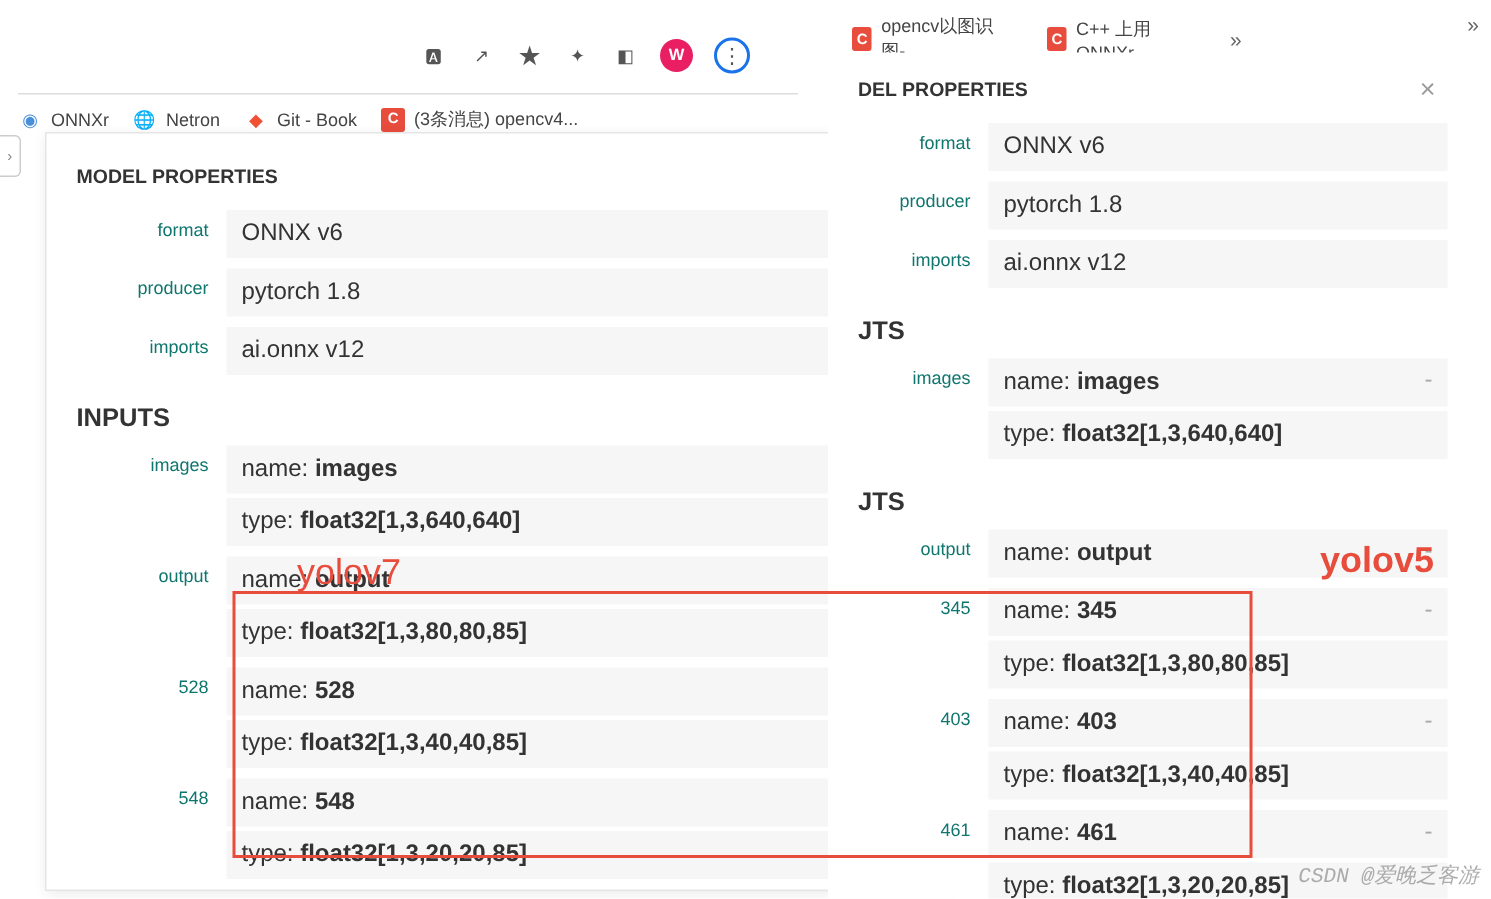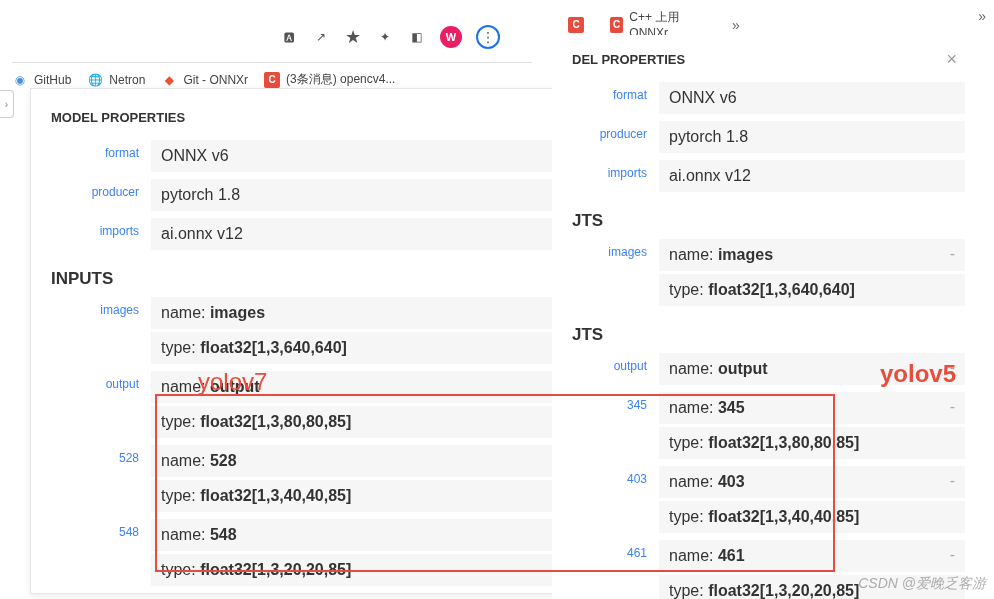--- a/index.html
+++ b/index.html
@@ -25,48 +25,49 @@
 .panel.left { top: 88px; left: 30px; width: 610px; border: 1px solid #e5e5e5; box-shadow: 0 2px 8px rgba(0,0,0,0.08); }
 .panel.right { top: 35px; left: 552px; width: 425px; }
 
 .panel-hdr { display: flex; justify-content: space-between; align-items: center; padding: 18px 20px 12px; }
 .panel-title { font-size: 13px; font-weight: bold; color: #333; }
 .close-x { font-size: 18px; color: #999; cursor: pointer; }
 
 .section-title { font-size: 17px; font-weight: bold; color: #333; padding: 12px 20px 8px; }
 
 .prop-row { display: flex; align-items: flex-start; margin-bottom: 4px; padding: 0 12px; }
-.prop-label { width: 108px; text-align: right; padding: 6px 12px 0 0; font-size: 12px; color: #3b82f6; }
+.prop-label { width: 108px; text-align: right; padding: 6px 12px 0 0; font-size: 12px; color: #0f766e; }
 .prop-val { flex: 1; }
 .val-box { background: #f6f6f6; padding: 7px 10px; margin-bottom: 3px; font-size: 16px; color: #333; position: relative; }
 .val-box .dash { position: absolute; right: 10px; top: 6px; color: #aaa; }
 .val-box b { font-weight: bold; }
 
 .panel.right .prop-label { width: 95px; }
 .panel.right .panel-hdr { padding-top: 14px; }
 
 .redbox { position: absolute; border: 2px solid #e74c3c; pointer-events: none; }
 .redbox.r1 { top: 394px; left: 155px; width: 680px; height: 178px; }
 .annot { position: absolute; color: #e74c3c; font-size: 24px; font-family: Arial; }
 .annot.a1 { top: 368px; left: 198px; }
 .annot.a2 { top: 360px; left: 880px; font-weight: bold; }
 
-.watermark { position: absolute; bottom: 6px; right: 8px; color: rgba(120,120,120,0.6); font-size: 14px; font-style: italic; }
+.watermark { position: absolute; bottom: 6px; right: 8px; color: rgba(120,120,120,0.6); font-size: 14px; font-style: italic; font-family: Liberation Mono, monospace; }
 
 .chev-right { position: absolute; top: 8px; right: 8px; color: #666; font-size: 14px; }
 .side-tab { position: absolute; top: 90px; left: 0; width: 14px; height: 28px; border: 1px solid #ccc; border-left: none; border-radius: 0 4px 4px 0; display: flex; align-items: center; justify-content: center; color: #888; font-size: 10px; }
 </style>
 </head>
 <body>
 
 <span class="chev-right">»</span>
 
 <div class="top-tabs">
   <div class="tab">
     <span class="ic">C</span>
+    <span>opencv以图识图-...</span>
   </div>
   <div class="tab">
     <span class="ic">C</span>
     <span>C++ 上用 ONNXr...</span>
   </div>
   <span class="chev">»</span>
 </div>
 
 <div class="browser-bar">
   <span class="bi">🅰</span>
@@ -76,29 +77,29 @@
   <span class="bi">◧</span>
   <span class="avatar">W</span>
   <span class="more">⋮</span>
 </div>
 
 <div class="side-tab">›</div>
 
 <div class="bookmarks">
   <div class="bm">
     <span class="bm-icon" style="color:#4a90d9">◉</span>
-    <span>GitHub</span>
+    <span>ONNXr</span>
   </div>
   <div class="bm">
     <span class="bm-icon">🌐</span>
     <span>Netron</span>
   </div>
   <div class="bm">
     <span class="bm-icon" style="color:#f05033">◆</span>
-    <span>Git - ONNXr</span>
+    <span>Git - Book</span>
   </div>
   <div class="bm">
     <span class="bm-c">C</span>
     <span>(3条消息) opencv4...</span>
   </div>
 </div>
 
 <div class="panel left">
   <div class="panel-hdr">
     <span class="panel-title">MODEL PROPERTIES</span>

